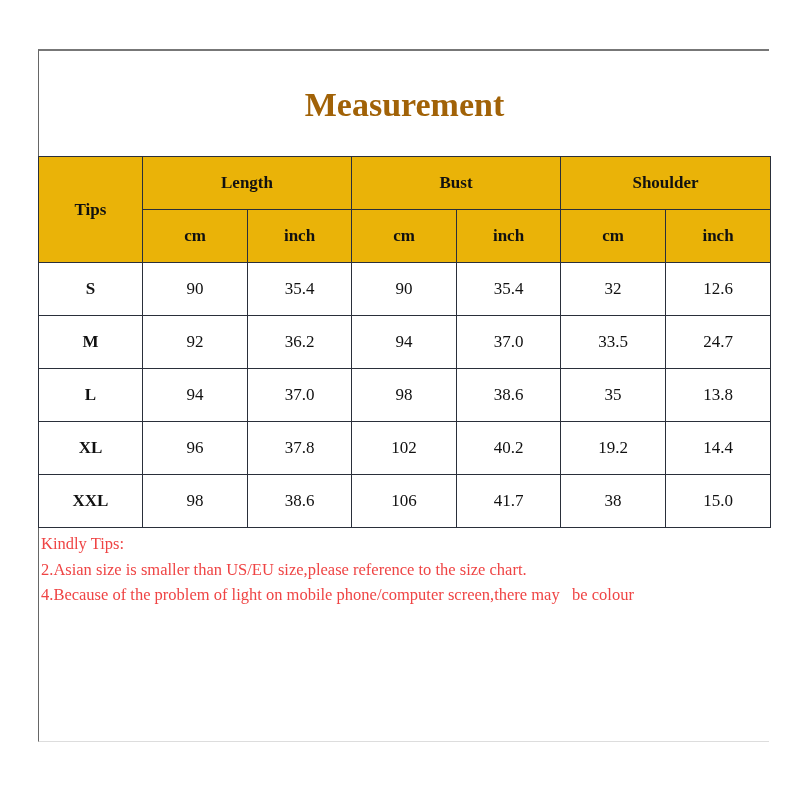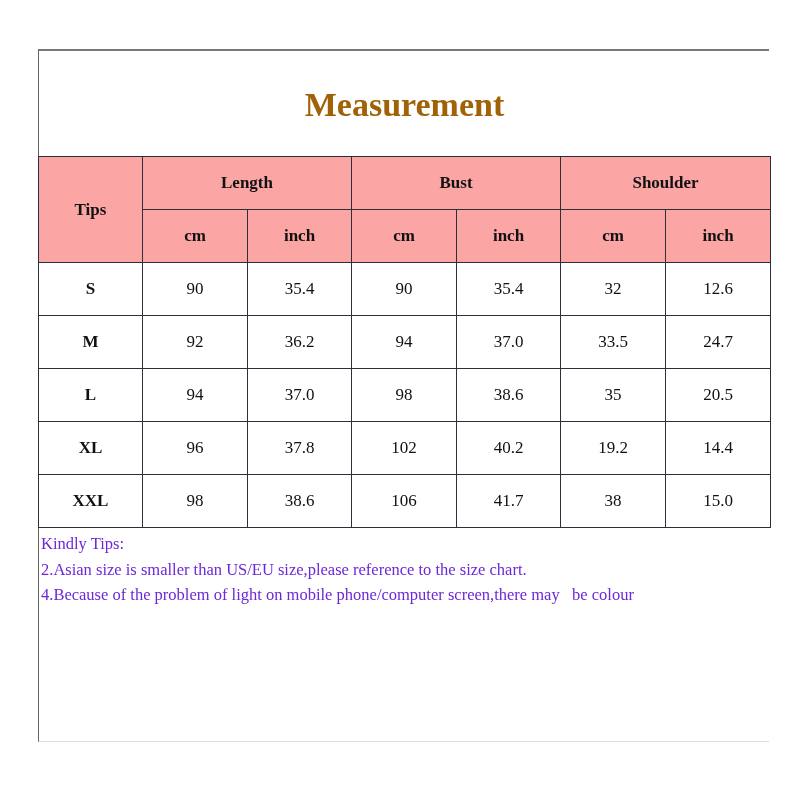--- a/index.html
+++ b/index.html
@@ -16,29 +16,29 @@
   }
   table.size-table {
     position: absolute; left: 38px; top: 156px;
     border-collapse: collapse; table-layout: fixed;
     width: 732px;
   }
   table.size-table td, table.size-table th {
     border: 1.5px solid #2a2f3a; text-align: center; padding: 0;
   }
   table.size-table th {
-    background: #fca5a5; font-weight: bold; font-size: 17px; color: #111;
+    background: #eab308; font-weight: bold; font-size: 17px; color: #111;
   }
   table.size-table tr.hdr1 th { height: 52px; }
   table.size-table tr.hdr2 th { height: 52px; text-align: center; }
   table.size-table td { height: 52px; font-size: 17px; background: #fff; }
   table.size-table td.size-cell { font-weight: bold; }
   .tips {
     position: absolute; left: 41px; top: 531px; width: 725px;
-    font-family: "Liberation Serif", serif; font-size: 16.5px; line-height: 25.5px; color: #6d28d9;
+    font-family: "Liberation Serif", serif; font-size: 16.5px; line-height: 25.5px; color: #ef4444;
   }
   .tips div { white-space: pre-wrap; }
 </style>
 </head>
 <body>
 
 <div class="frame">
   <div class="title">Measurement</div>
 </div>
 
@@ -85,21 +85,21 @@
     <td>33.5</td>
     <td>24.7</td>
   </tr>
   <tr>
     <td class="size-cell">L</td>
     <td>94</td>
     <td>37.0</td>
     <td>98</td>
     <td>38.6</td>
     <td>35</td>
-    <td>20.5</td>
+    <td>13.8</td>
   </tr>
   <tr>
     <td class="size-cell">XL</td>
     <td>96</td>
     <td>37.8</td>
     <td>102</td>
     <td>40.2</td>
     <td>19.2</td>
     <td>14.4</td>
   </tr>

